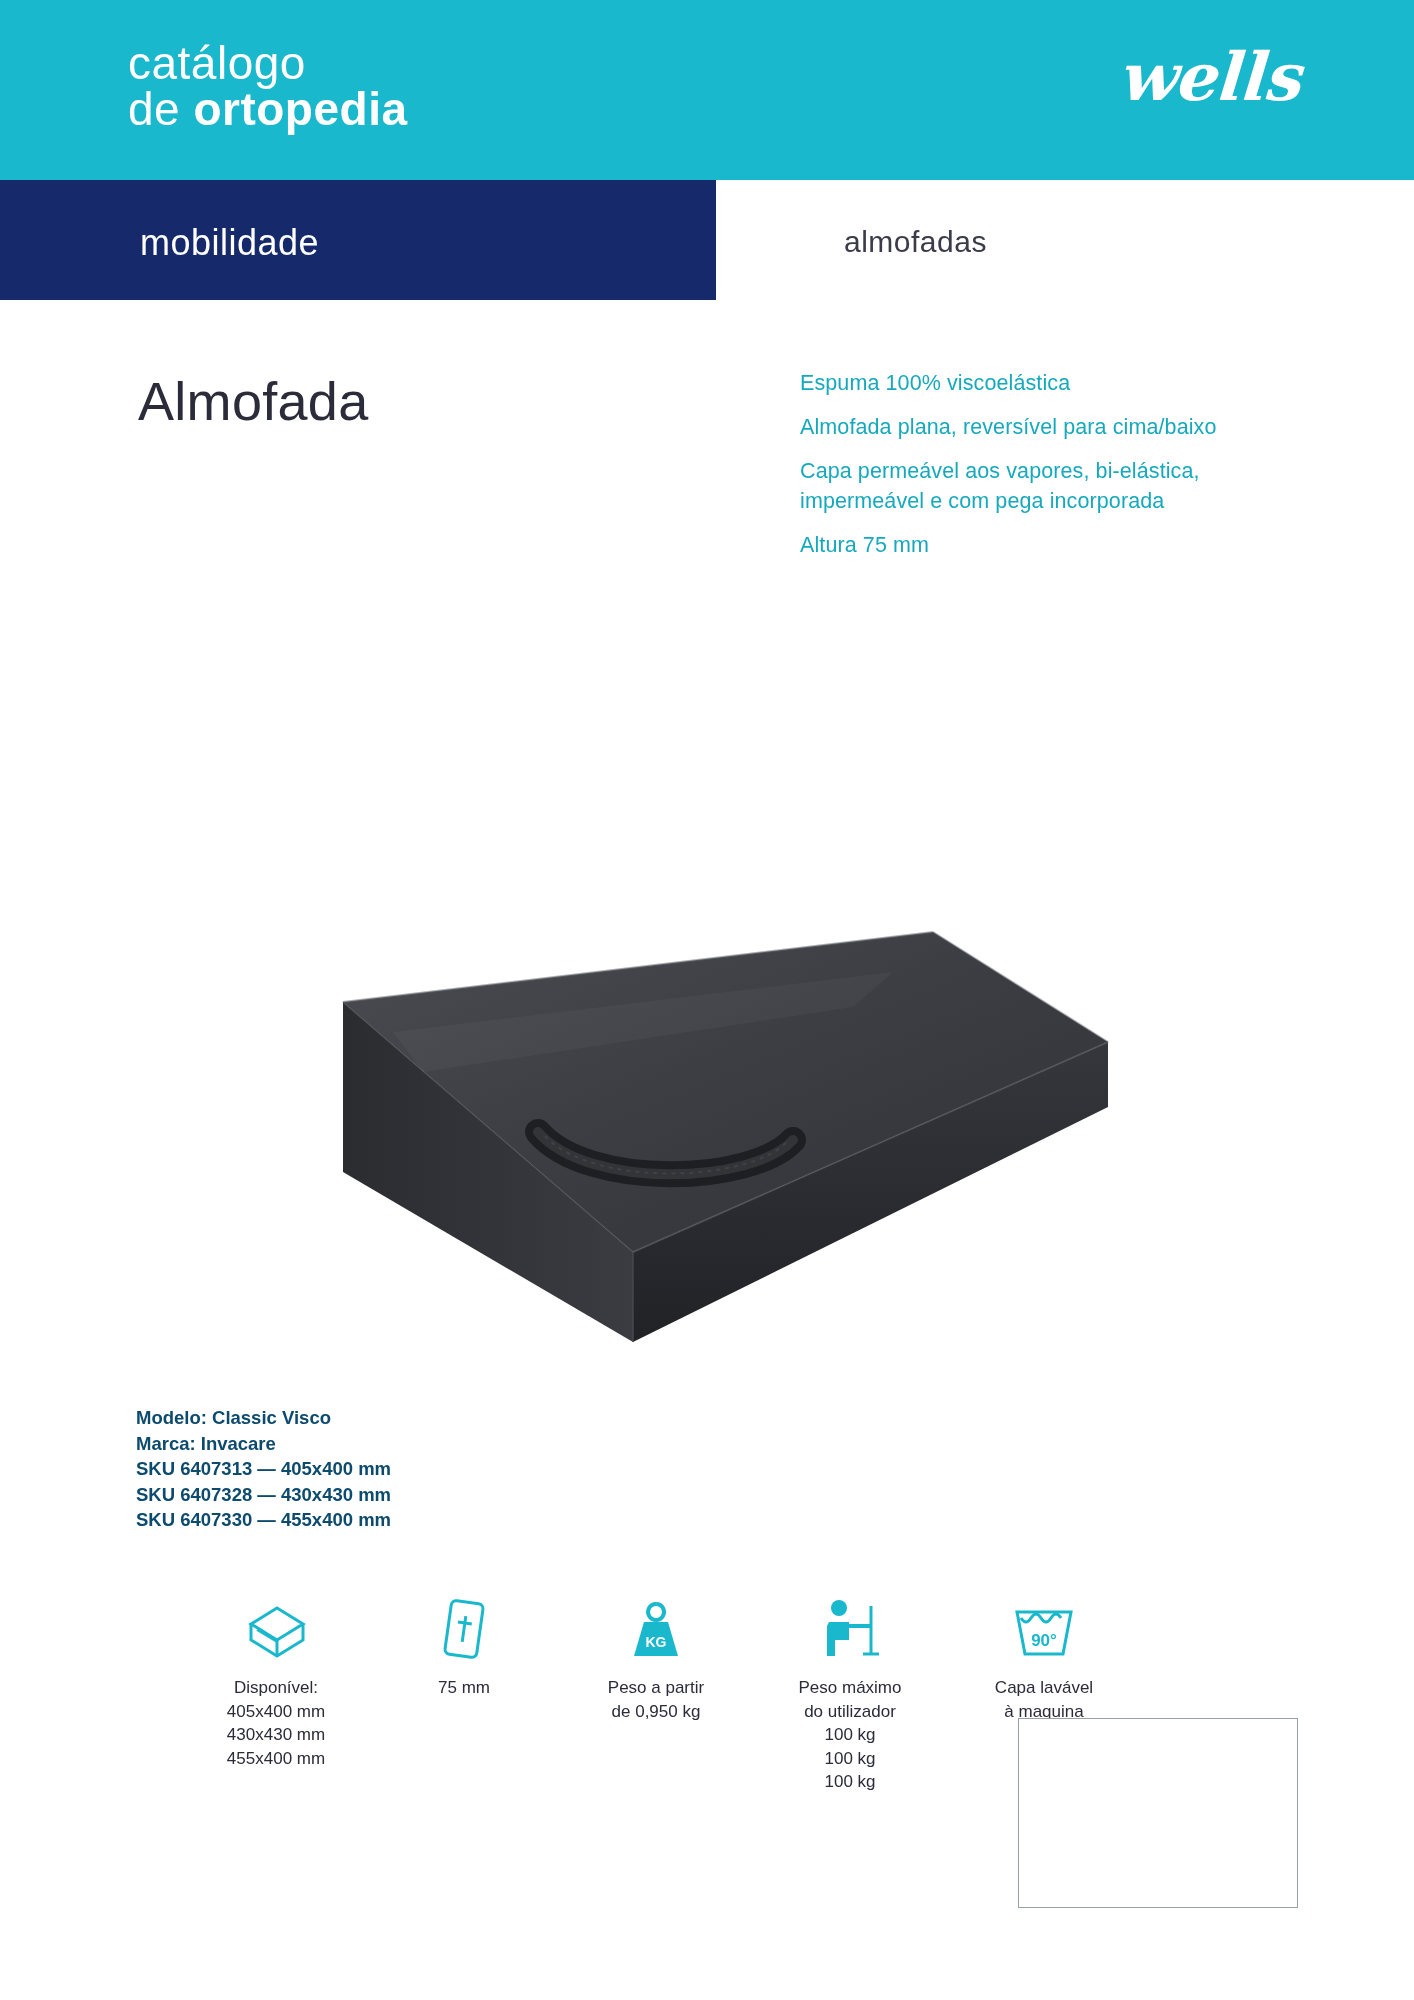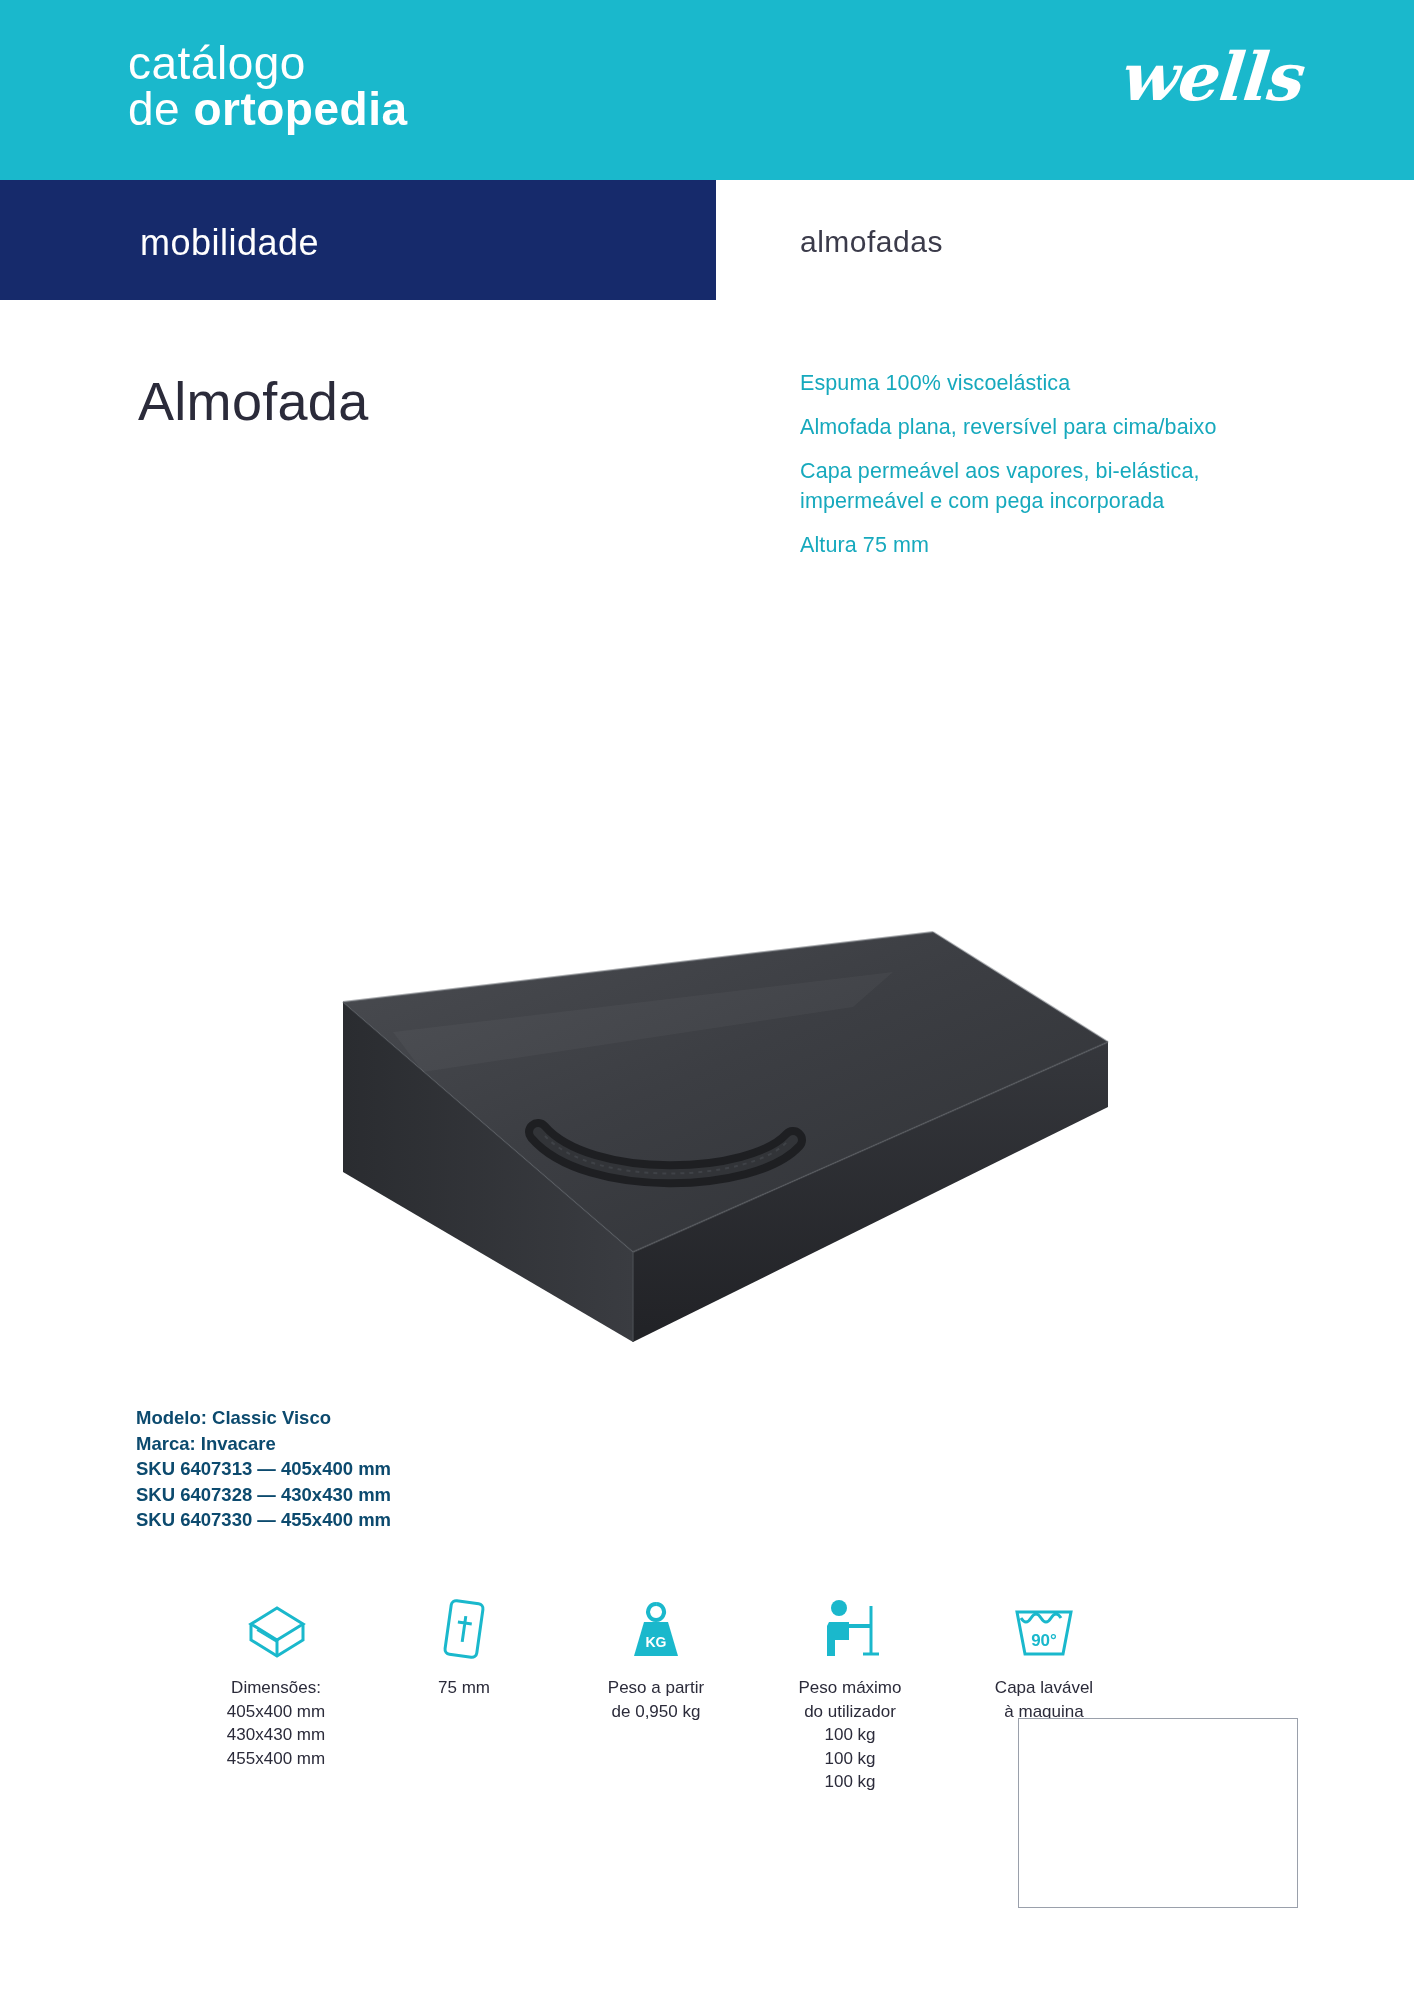--- a/index.html
+++ b/index.html
@@ -61,21 +61,21 @@
     position: absolute;
     left: 140px;
     top: 222px;
     color: #ffffff;
     font-size: 36px;
     font-weight: 300;
     letter-spacing: 0.5px;
   }
   .subcat-label {
     position: absolute;
-    left: 800px;
+    left: 844px;
     top: 225px;
     color: #3b3b4a;
     font-size: 30px;
     font-weight: 300;
     letter-spacing: 0.5px;
   }
 
   
   .product-title {
     position: absolute;
@@ -247,21 +247,21 @@
 
     <div class="icon-cell" style="left:40px;">
       <div class="icon-art">
         <svg width="66" height="62" viewBox="0 0 66 62" xmlns="http://www.w3.org/2000/svg">
           <path d="M8,24 L34,8 L60,24 L34,40 Z" fill="none" stroke="#1ab8cc" stroke-width="3"></path>
           <path d="M8,24 L8,40 L34,56 L60,40 L60,24" fill="none" stroke="#1ab8cc" stroke-width="3"></path>
           <path d="M34,40 L34,56" fill="none" stroke="#1ab8cc" stroke-width="3"></path>
           <path d="M14,30 L34,42" fill="none" stroke="#1ab8cc" stroke-width="2"></path>
         </svg>
       </div>
-      <div class="icon-caption" style="white-space:pre-line;">Dimensões:
+      <div class="icon-caption" style="white-space:pre-line;">Disponível:
 405x400 mm
 430x430 mm
 455x400 mm</div>
     </div>
 
     <div class="icon-cell" style="left:228px;">
       <div class="icon-art">
         <svg width="52" height="66" viewBox="0 0 52 66" xmlns="http://www.w3.org/2000/svg">
           <rect x="10" y="6" width="32" height="54" rx="5" ry="5" fill="none" stroke="#1ab8cc" stroke-width="3" transform="rotate(8 26 33)"></rect>
           <path d="M26,20 L26,46 M19,27 L33,27" stroke="#1ab8cc" stroke-width="3" fill="none" transform="rotate(8 26 33)"></path>

